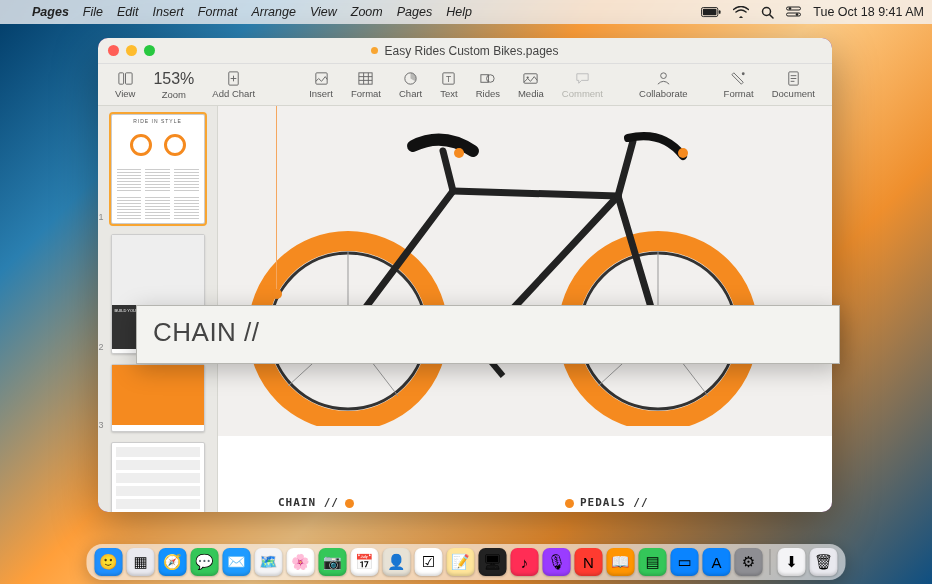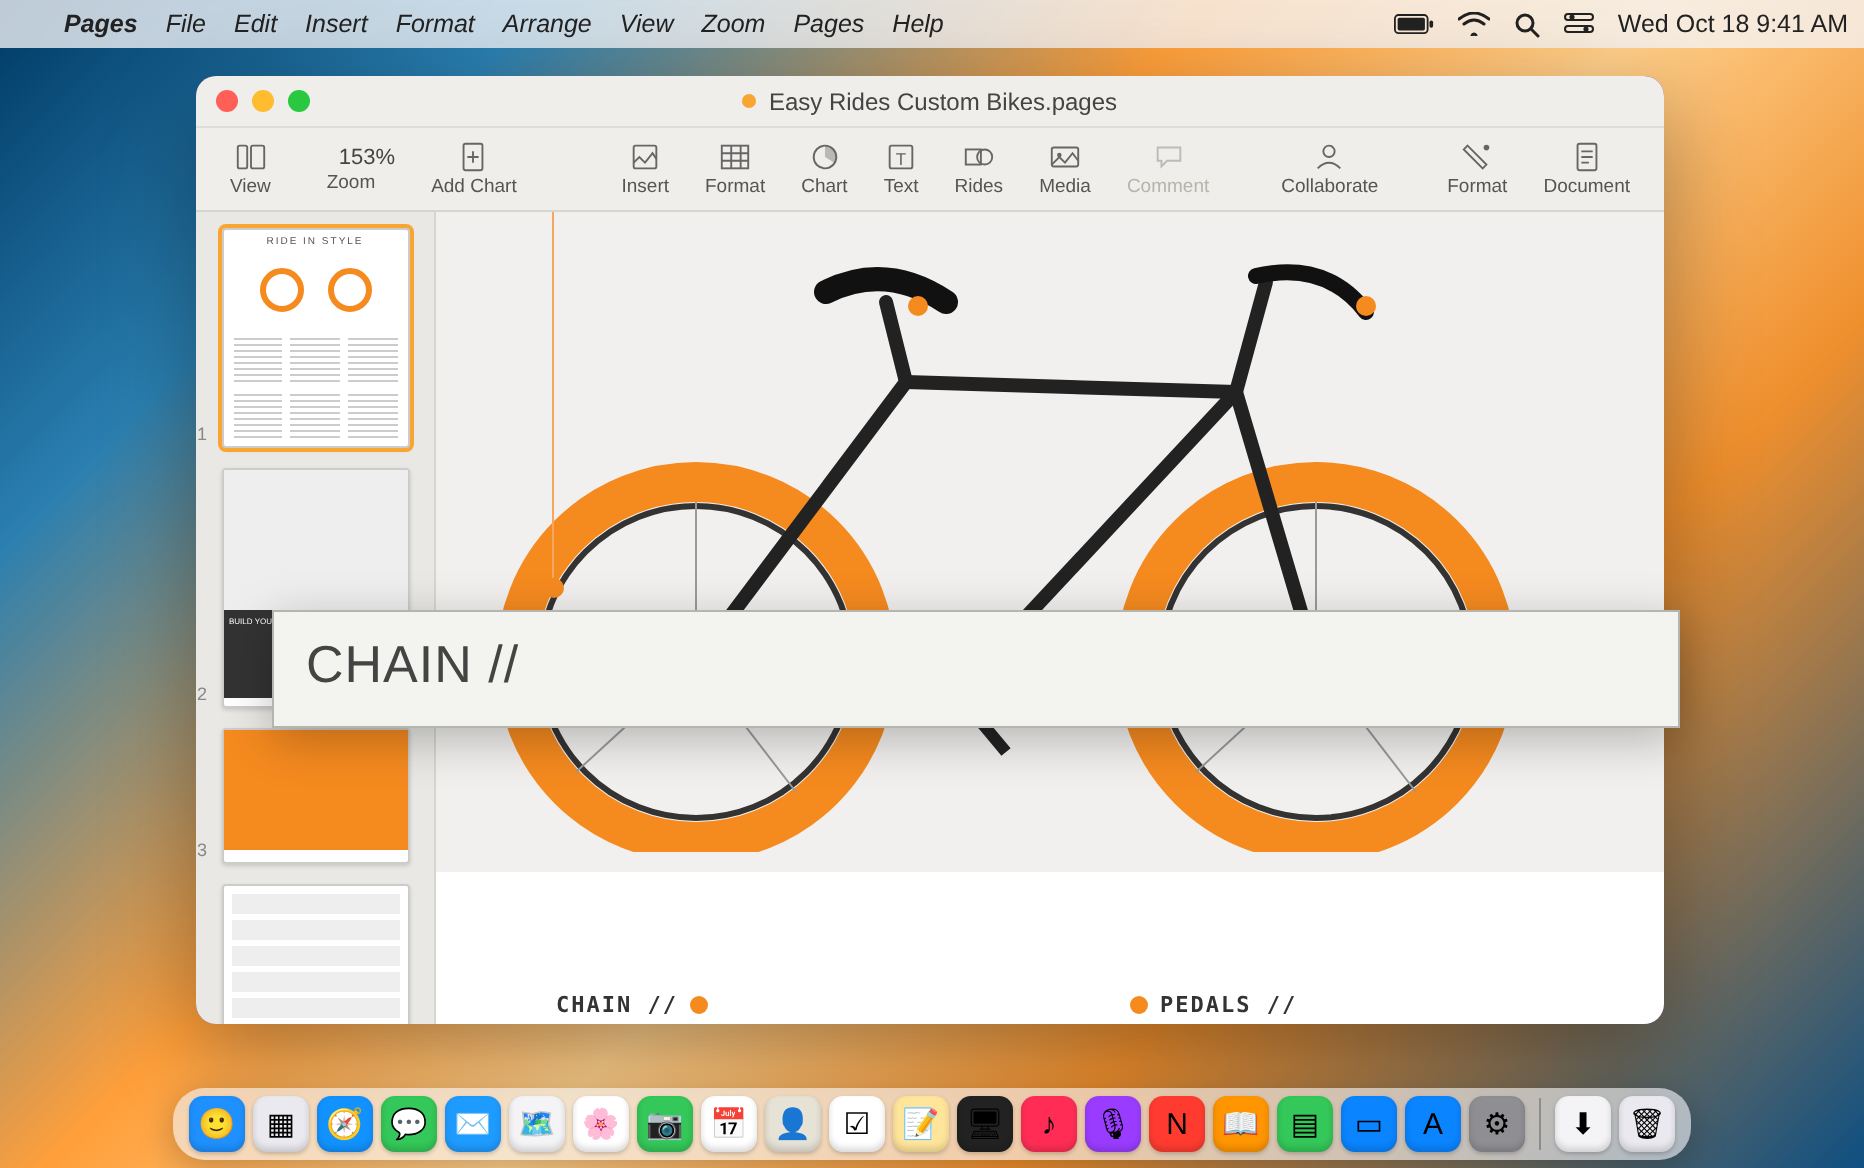--- a/index.html
+++ b/index.html
@@ -43,21 +43,21 @@
   .toolbar {
     height: 42px; background:#efeeea; border-bottom:1px solid #d6d6d0;
     display:flex; align-items:center; padding: 0 10px; gap:4px;
   }
   .tb-btn { display:flex; flex-direction:column; align-items:center; gap:1px;
     color:#555; font-size:9.5px; padding:0 7px; cursor:default;}
   .tb-btn svg { width:17px; height:17px; }
   .tb-btn.dis { color:#b5b5af; }
   .tb-sep { width:14px; }
   .tb-fill { flex:1; }
-  .zoom-val{font-size:11px;color:#444;margin-left:16px;}
+  .zoom-val{font-size:16px;color:#444;}
 
   .body { flex:1; display:flex; overflow:hidden; }
   .sidebar { width:120px; background:#e9e8e4; border-right:1px solid #d6d6d0;
     padding:8px 0; overflow:hidden;}
   .thumb { width:94px; margin:0 auto 10px auto; position:relative;}
   .thumb .pg { background:#fff; border:1px solid #ccc; border-radius:2px;
     box-shadow:0 1px 2px rgba(0,0,0,.15);}
   .thumb.sel .pg { outline:2.5px solid #f8a531; outline-offset:0; }
   .thumb .num { position:absolute; left:-12px; bottom:2px; font-size:9px; color:#888;}
   .pg1{height:110px;} .pg2{height:120px;} .pg3{height:68px;} .pg4{height:108px;}
@@ -134,21 +134,21 @@
       </svg>
     </span>
   <span class="ri">
       <svg width="15" height="12" viewBox="0 0 15 12">
         <rect x="0.5" y="1" width="14" height="3" rx="1.5" fill="none" stroke="#222"></rect>
         <circle cx="4" cy="2.5" r="1.3" fill="#222"></circle>
         <rect x="0.5" y="7" width="14" height="3" rx="1.5" fill="none" stroke="#222"></rect>
         <circle cx="11" cy="8.5" r="1.3" fill="#222"></circle>
       </svg>
     </span>
-  <span class="clock">Wed Oct 18  9:41 AM</span>
+  <span class="clock">Tue Oct 18  9:41 AM</span>
 </div>
 
 <div class="window">
   <div class="titlebar">
     <div class="traffic">
       <span class="tc-close"></span>
       <span class="tc-min"></span>
       <span class="tc-max"></span>
     </div>
     <span class="title-dot"></span>

